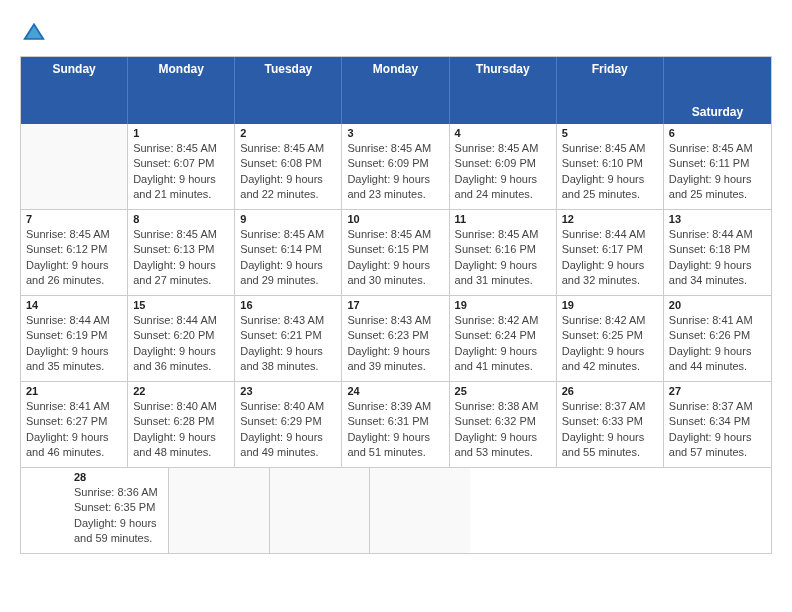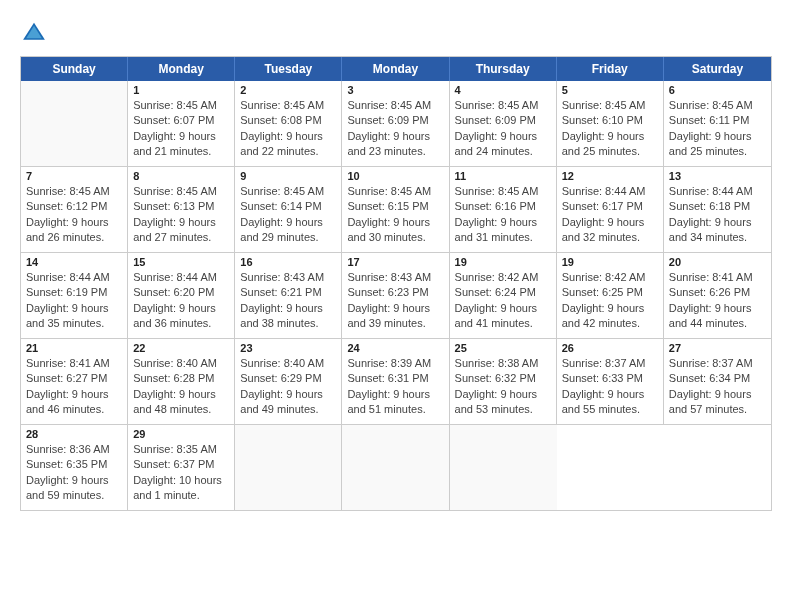--- a/index.html
+++ b/index.html
@@ -66,33 +66,33 @@
       background: #2a5ca8;
     }
     .cal-header-cell {
       color: #fff;
       font-size: 12px;
       font-weight: bold;
       text-align: center;
       padding: 5px 2px;
       border-right: 1px solid #4a7cc8;
     }
-    .cal-header-cell:last-child { border-right: none; }
+    .cal-header-cell:last-child { border-right: none; margin-top: 43px; }
     .cal-body {
       display: flex;
       flex-direction: column;
       flex: 1;
     }
     .cal-week {
       display: grid;
       grid-template-columns: repeat(7, 1fr);
       flex: 1;
       border-bottom: 1px solid #ccc;
     }
-    .cal-week:last-child { border-bottom: none; }
+    .cal-week:last-child { border-bottom: none; margin-left: 48px; }
     .cal-cell {
       border-right: 1px solid #ccc;
       padding: 3px 5px;
       font-size: 9.5px;
       color: #333;
       min-height: 85px;
       vertical-align: top;
       background: #fff;
     }
     .cal-cell:last-child { border-right: none; }
@@ -257,23 +257,19 @@
           <div class="cal-cell">
             <span class="day-num">27</span>
             <div class="day-info">Sunrise: 8:37 AM<br>Sunset: 6:34 PM<br>Daylight: 9 hours and 57 minutes.</div>
           </div>
         </div>
         <div class="cal-week">
           <div class="cal-cell">
             <span class="day-num">28</span>
             <div class="day-info">Sunrise: 8:36 AM<br>Sunset: 6:35 PM<br>Daylight: 9 hours and 59 minutes.</div>
           </div>
-          <div class="cal-cell">
-            <span class="day-num">29</span>
-            <div class="day-info">Sunrise: 8:35 AM<br>Sunset: 6:37 PM<br>Daylight: 10 hours and 1 minute.</div>
-          </div>
           <div class="cal-cell empty"></div>
           <div class="cal-cell empty"></div>
           <div class="cal-cell empty"></div>
         </div>
       </div>
   </div>
 </div>
 
 </body></html>

